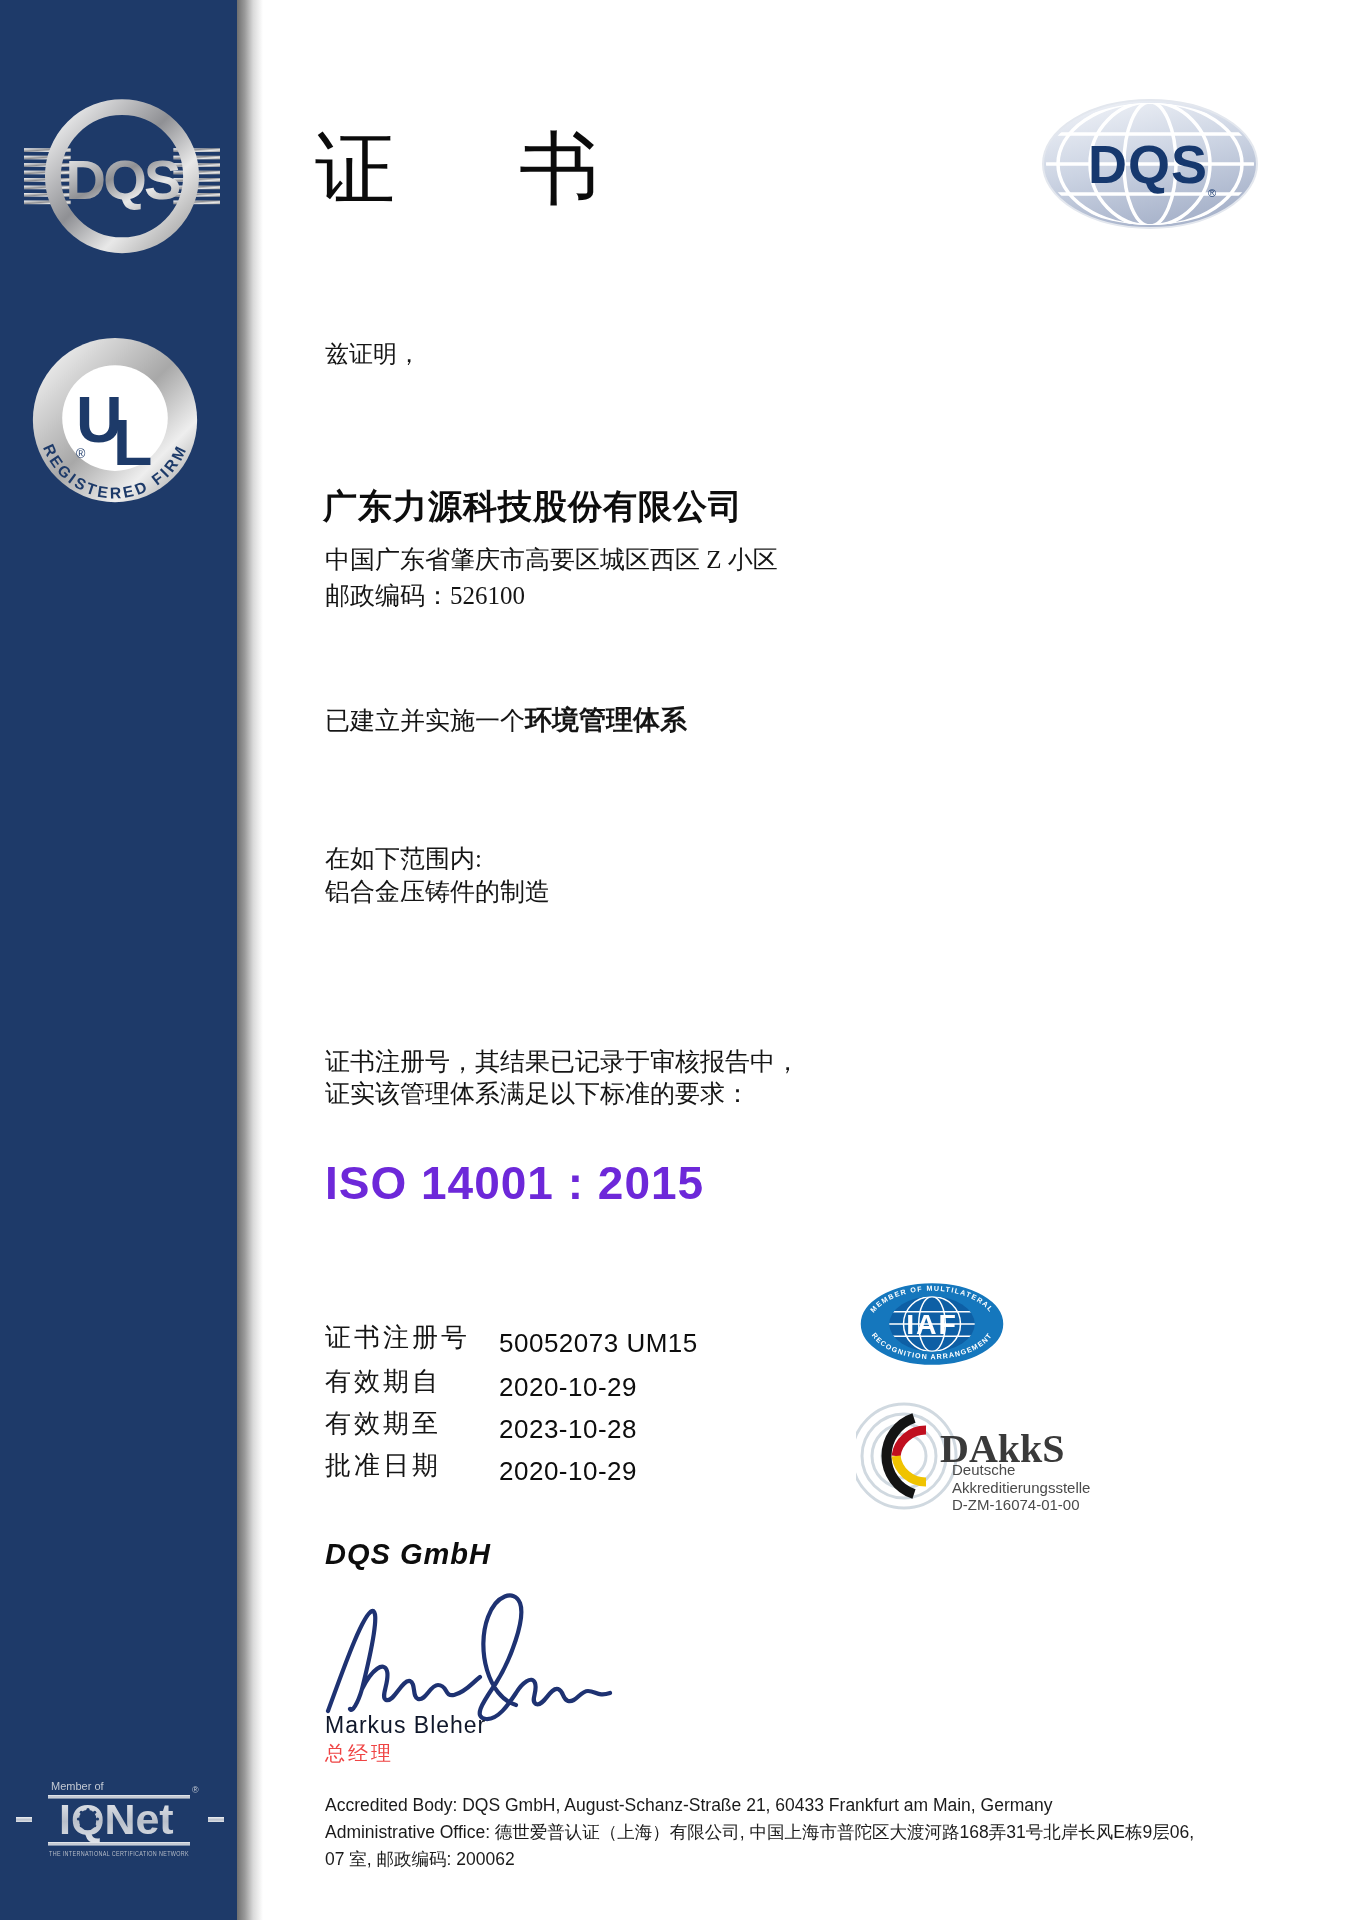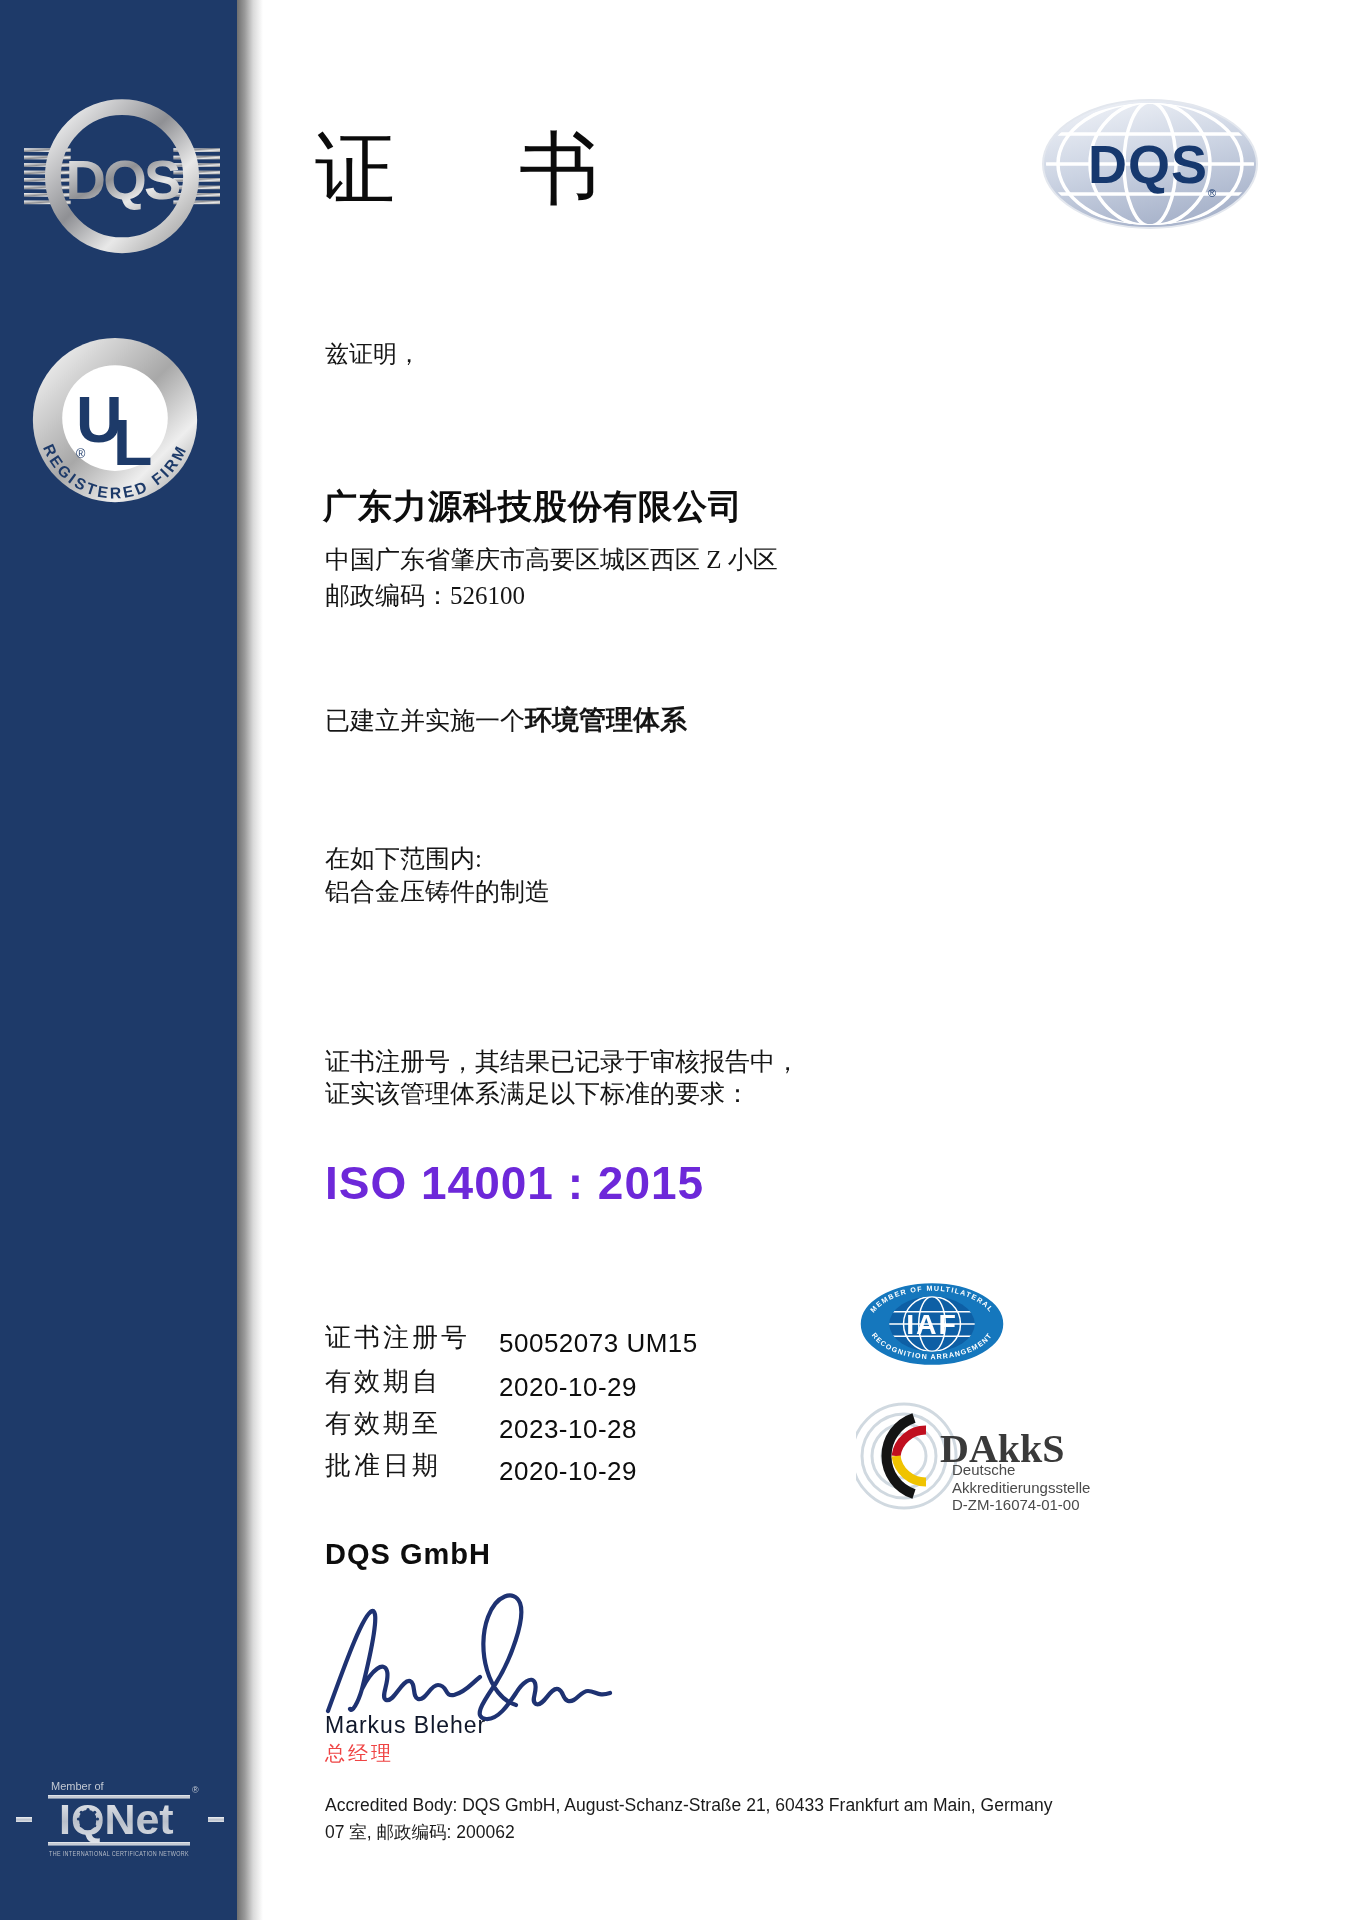--- a/index.html
+++ b/index.html
@@ -18,21 +18,21 @@
   .company-address{left:325px;top:543px;font-size:25px;}
   .company-postal{left:325px;top:579px;font-size:25px;}
   .statement{left:325px;top:702px;font-size:25px;}
   .statement b{font-family:"Liberation Sans","DejaVu Sans",sans-serif;font-size:27px;font-weight:700;text-align:right;}
   .scope-block{left:325px;top:842px;font-size:25px;line-height:33px;}
   .audit-block{left:325px;top:1046px;font-size:25px;line-height:32px;}
   .standard{left:325px;top:1156px;font-size:46px;font-weight:700;letter-spacing:1px;color:#6d28d9;}
   .detail-row{left:325px;width:560px;height:30px;font-size:26px;}
   .detail-row .lbl{position:absolute;left:0;top:0;letter-spacing:3px;}
   .detail-row .val{position:absolute;left:145px;top:8px;font-family:"Liberation Sans","DejaVu Sans",sans-serif;letter-spacing:0.5px;color:#0d0d0d;margin-left:29px;}
-  .issuer{left:325px;top:1538px;font-size:29px;font-weight:700;letter-spacing:1px;color:#0d0d0d;}
+  .issuer{left:325px;top:1538px;font-size:29px;font-weight:700;letter-spacing:1px;color:#0d0d0d;font-style:italic;}
   .signer-name{left:325px;top:1712px;font-size:23px;letter-spacing:1px;color:#0f172a;}
   .signer-title{left:325px;top:1740px;font-size:20px;letter-spacing:3px;color:#ef4444;}
   .footer{left:325px;top:1792px;width:900px;font-size:17.5px;line-height:27px;color:#1a1a1a;}
   svg text{user-select:none;}
 </style>
 </head>
 <body>
 
 <div class="abs sidebar">
 
@@ -240,14 +240,15 @@
            C164,116 152,132 166,134 C178,135 188,120 196,108 C202,98 212,90 215,98
            C218,106 210,116 216,119 C224,122 230,102 238,104 C244,106 242,114 248,116
            C256,118 260,106 268,106 C276,106 278,112 290,108" fill="none" stroke="#1e3272" stroke-width="4.2" stroke-linecap="round" stroke-linejoin="round"></path>
 </svg>
 
 <div class="abs signer-name sans">Markus Bleher</div>
 <div class="abs signer-title">总经理</div>
 
 <div class="abs footer sans">
   <div>Accredited Body: DQS GmbH, August-Schanz-Straße 21, 60433 Frankfurt am Main, Germany</div>
+  <div>Administrative Office: 德世爱普认证（上海）有限公司, 中国上海市普陀区大渡河路168弄31号北岸长风E栋9层06,</div>
   <div>07 室, 邮政编码: 200062</div>
 </div>
 
 </body></html>

